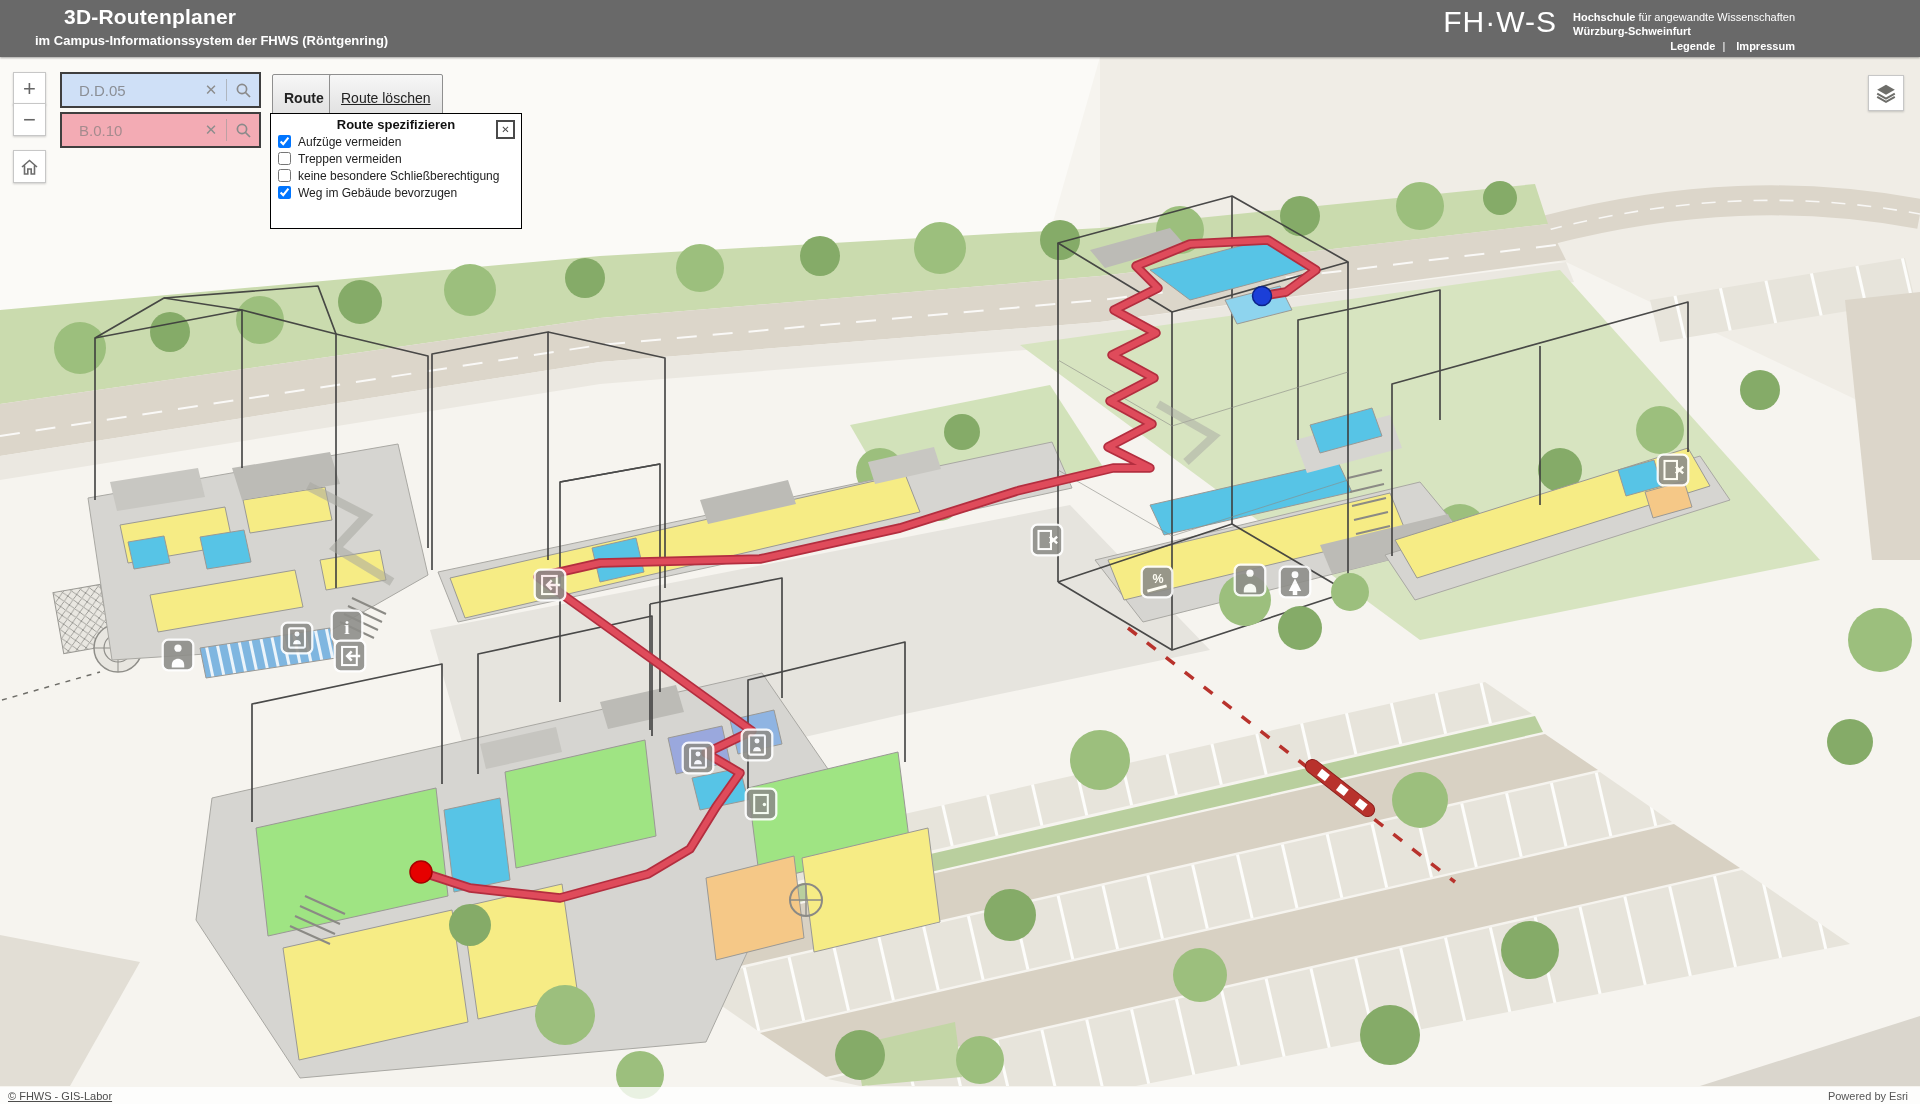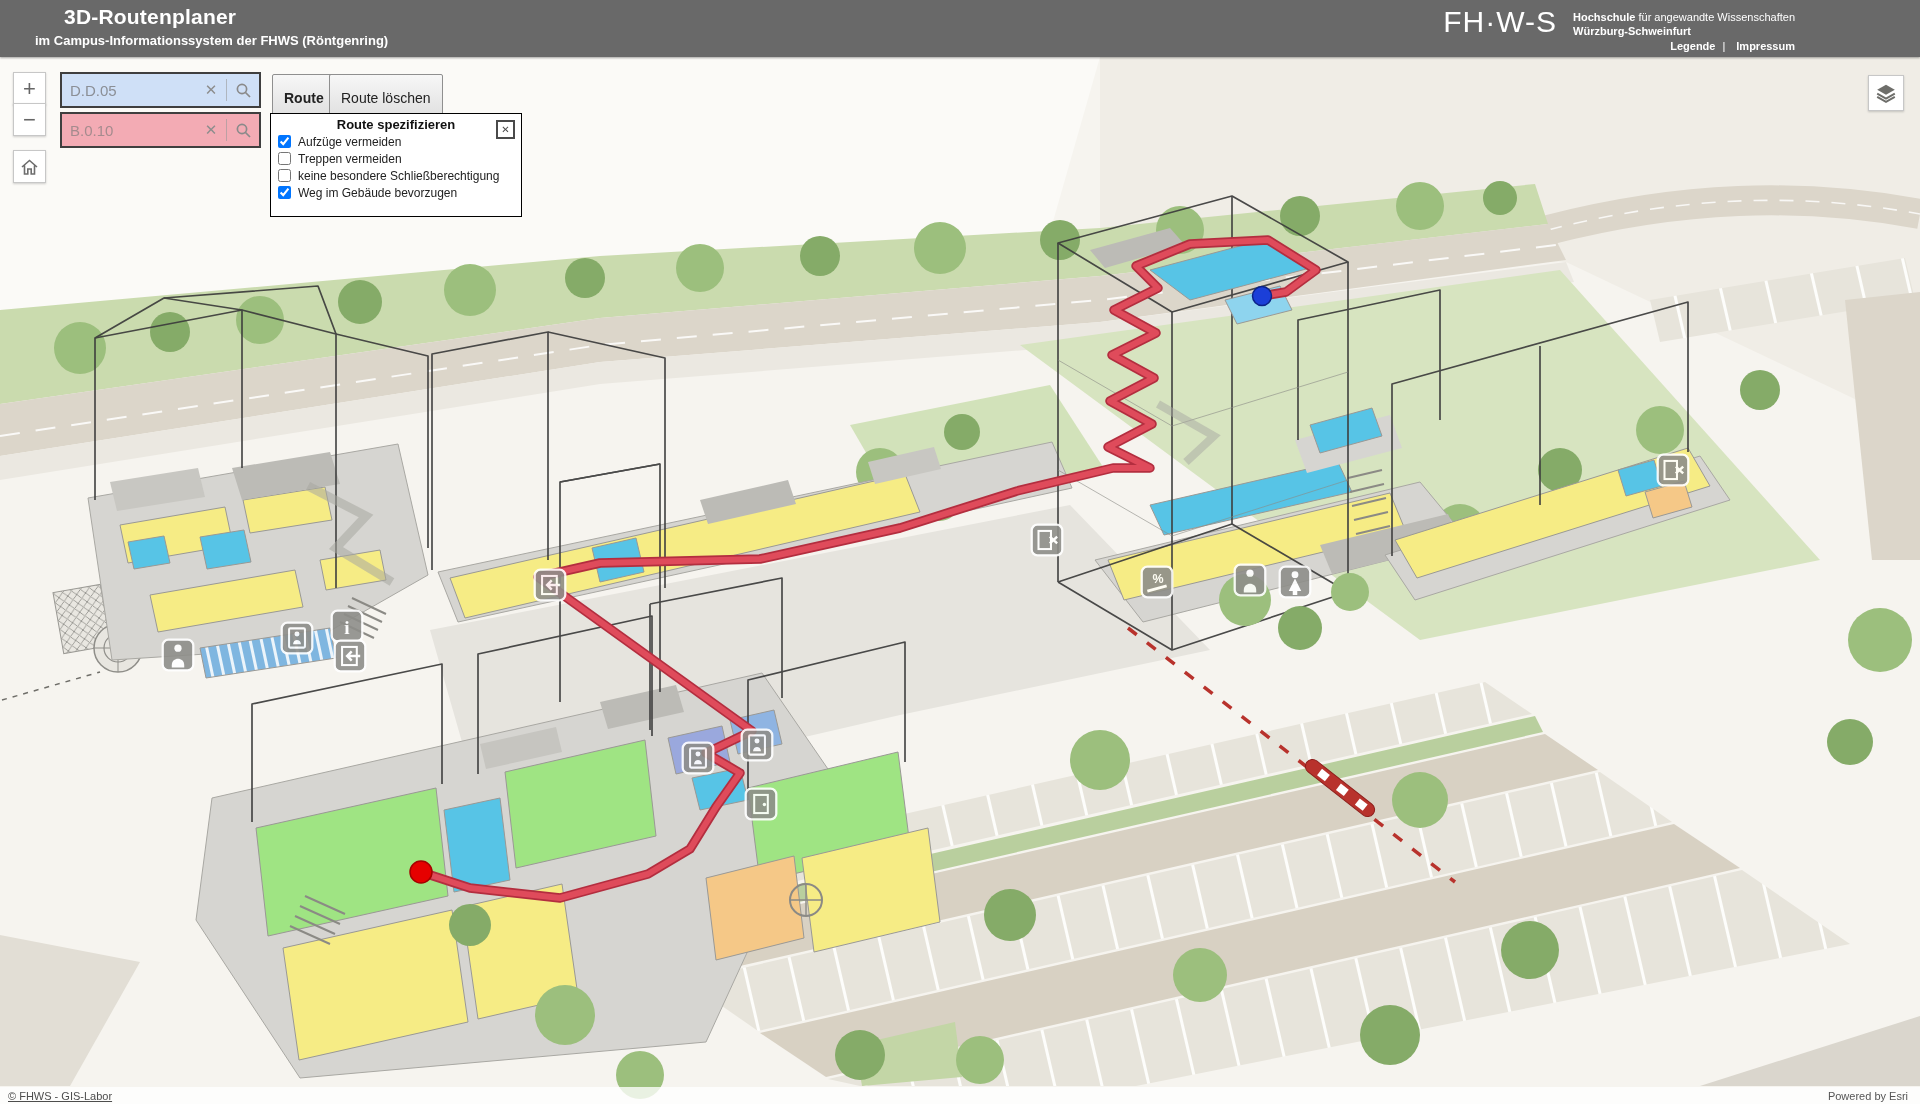--- a/index.html
+++ b/index.html
@@ -19,31 +19,31 @@
   
   .ctl{position:absolute;z-index:5;background:#fff;border:1px solid #c7c7c7;box-shadow:0 1px 2px rgba(0,0,0,.18);display:flex;align-items:center;justify-content:center;cursor:pointer;box-sizing:border-box;}
   .zoom-in{left:13px;top:72px;width:33px;height:33px;font-size:22px;color:#666;}
   .zoom-out{left:13px;top:104px;width:33px;height:33px;font-size:22px;color:#666;margin-top:-1px;}
   .home-btn{left:13px;top:150px;width:33px;height:33px;}
   .layers-btn{right:16px;top:75px;width:36px;height:36px;}
   
   .searchbox{position:absolute;left:60px;width:201px;height:36px;z-index:5;border:2px solid #3f3f3f;box-sizing:border-box;display:flex;align-items:center;font-size:15px;}
   .sb1{top:72px;}
   .sb2{top:112px;}
-  .sb-value{flex:1;padding-left:8px;color:#8b8f96;}
+  .sb-value{flex:1;padding-left:8px;color:#8b8f96;margin-left:9px;}
   .sb2 .sb-value{color:#a58b8e;}
   .sb-x{width:30px;text-align:center;color:#8d8d8d;font-size:15px;cursor:pointer;}
   .sb-div{width:1px;height:22px;background:#9a9a9a;opacity:.6;}
   .sb-mag{width:32px;display:flex;align-items:center;justify-content:center;cursor:pointer;}
   
   .btn{position:absolute;top:74px;height:47px;z-index:5;background:linear-gradient(#f7f7f7,#dedede);border:1px solid #8f8f8f;border-radius:2px;font-size:14px;color:#222;display:flex;align-items:center;padding:0 11px;cursor:pointer;box-sizing:border-box;}
   .route-btn{left:272px;font-weight:bold;}
-  .clear-btn{left:329px;}
-  
-  .panel{position:absolute;left:270px;top:113px;width:252px;height:104px;background:#fff;border:1px solid #000;z-index:5;box-sizing:border-box;}
+  .clear-btn{left:329px;text-decoration:underline;}
+  
+  .panel{position:absolute;left:270px;top:113px;width:252px;height:116px;background:#fff;border:1px solid #000;z-index:5;box-sizing:border-box;}
   .panel-title{text-align:center;font-size:13px;font-weight:bold;margin-top:3px;color:#111;}
   .panel-close{position:absolute;top:6px;right:6px;width:15px;height:15px;border:2px solid #4a4a4a;color:#4a4a4a;font-size:10px;font-weight:bold;display:flex;align-items:center;justify-content:center;cursor:pointer;background:#fff;}
   .panel-row{display:flex;align-items:center;margin:2px 0 0 7px;font-size:12px;color:#222;height:15px;}
   .panel-row input{width:13px;height:13px;margin:0 7px 0 0;}
   
   .attrib{position:absolute;left:0;right:0;bottom:0;height:17px;background:rgba(255,255,255,.78);z-index:6;font-size:11px;color:#4d4d4d;display:flex;align-items:center;}
   .attrib-left{padding-left:8px;flex:1;text-decoration:underline;}
   .attrib-right{padding-right:12px;color:#555;}
 </style>
 </head>

